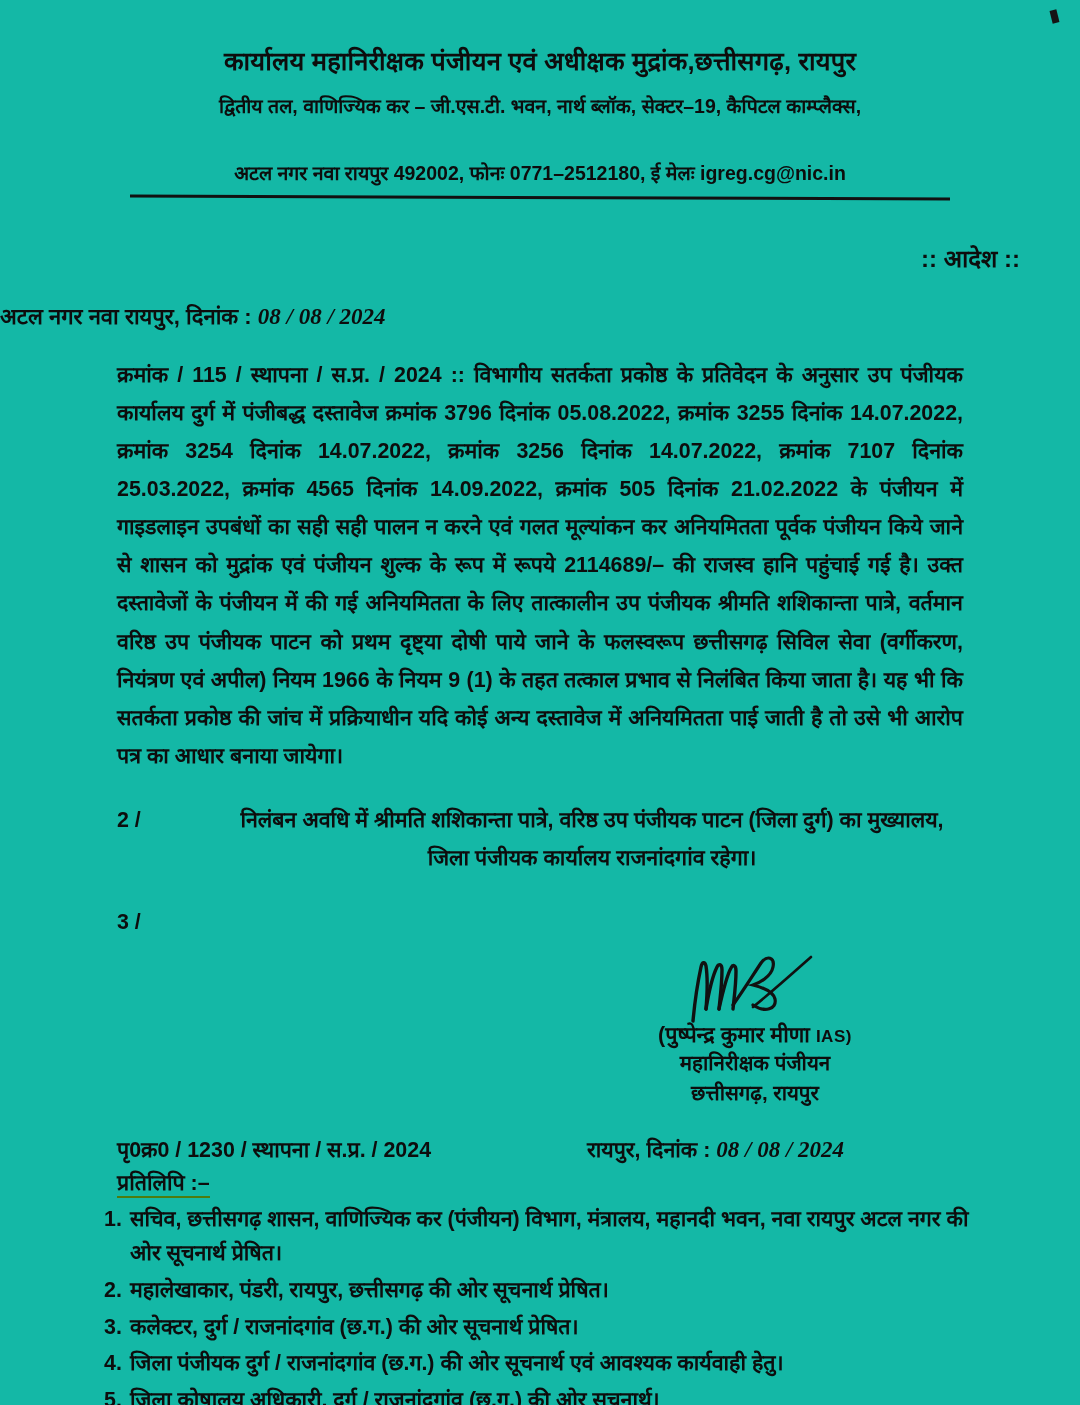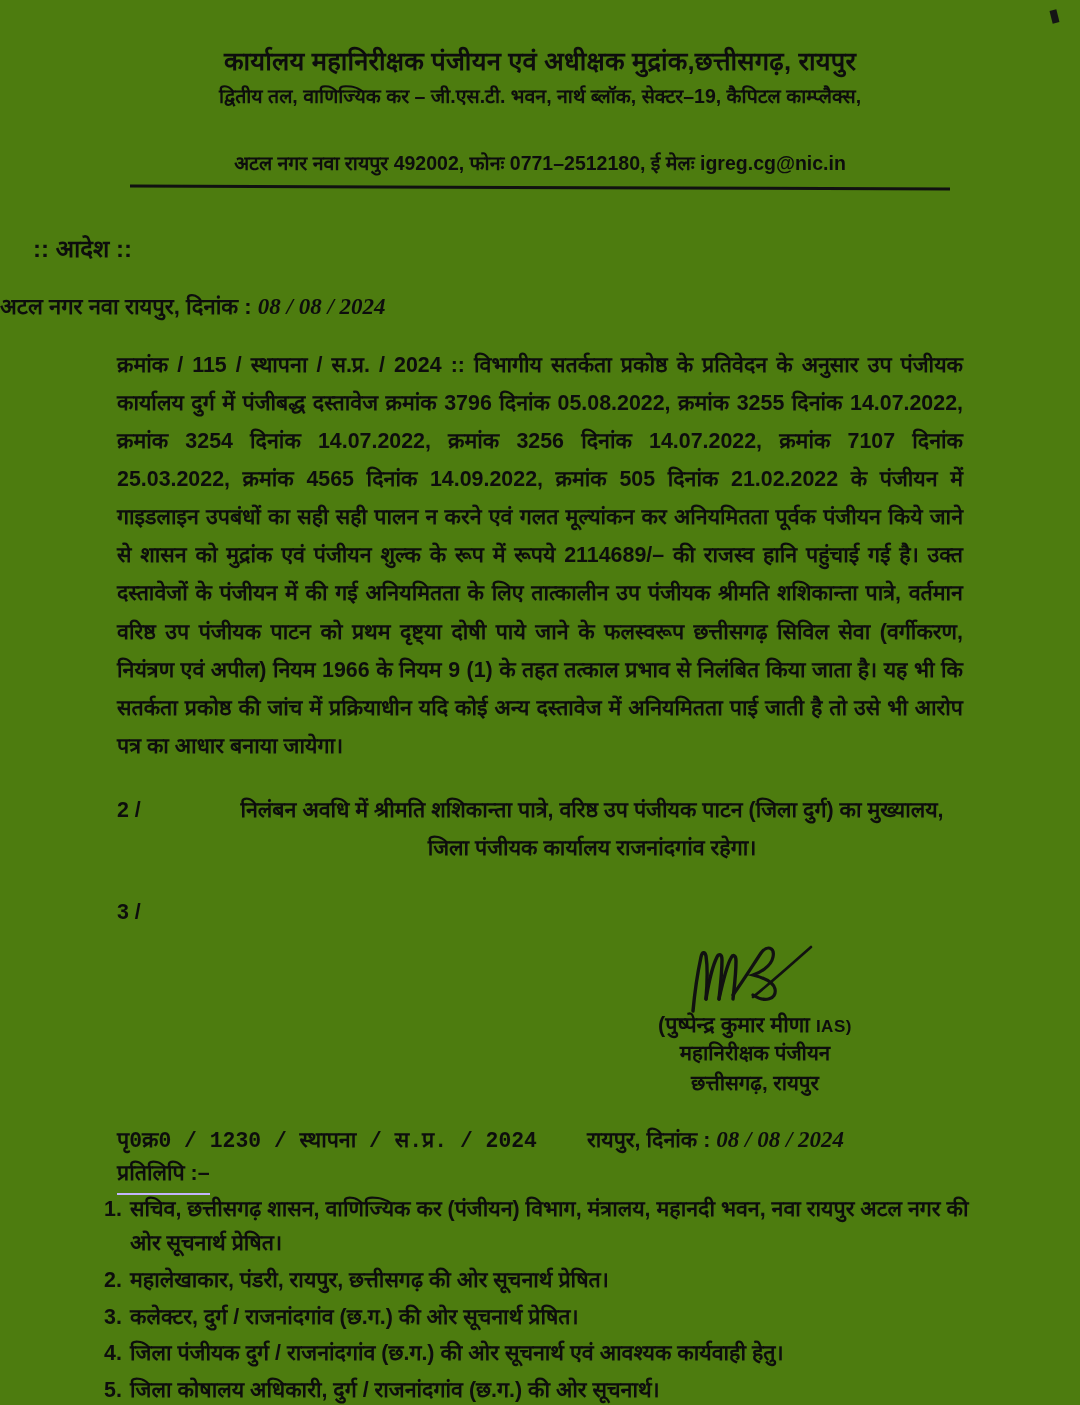--- a/index.html
+++ b/index.html
@@ -8,54 +8,54 @@
     background: #ffffff;
   }
   body {
     font-family: "Liberation Sans", "DejaVu Sans", sans-serif;
     color: #0d0d0d;
   }
   .page {
     position: relative;
     width: 1080px;
     height: 1405px;
-    background: #4d7c0f;
+    background: #14b8a6;
     overflow: hidden;
   }
 
   
   .letterhead {
     padding-top: 44px;
     text-align: center;
   }
   .lh-line1 {
     font-size: 25.5px;
     font-weight: 700;
     letter-spacing: 0.2px;
     line-height: 1.35;
   }
   .lh-line2, .lh-line3 {
     font-size: 19.5px;
     font-weight: 600;
     line-height: 1.55;
     margin-top: 36px;
   }
-  .lh-line2 { margin-top: 3px; }
+  .lh-line2 { margin-top: 13px; }
   .header-rule {
     margin: 8px auto 0 auto;
     width: 820px;
     height: 3px;
     background: #111;
     transform: rotate(0.22deg);
   }
 
   
   .order-title {
     margin-top: 42px;
-    text-align: left;
+    text-align: right;
     font-size: 24px;
     font-weight: 700;
     padding-right: 60px;
     padding-left: 33px;
   }
   .place-date {
     margin-top: 26px;
     padding-right: 96px;
     font-size: 22px;
     font-weight: 600;
@@ -124,31 +124,31 @@
   }
 
   
   .endorse-row {
     margin: 26px auto 0 auto;
     width: 846px;
     display: flex;
     font-size: 21.4px;
     font-weight: 600;
   }
-  .endorse-left { flex: 0 0 470px; font-family: Liberation Mono, monospace; }
+  .endorse-left { flex: 0 0 470px; }
   .endorse-right { flex: 1 1 auto; }
   .copy-label {
     width: 846px;
     margin: 4px auto 0 auto;
     font-size: 21.4px;
     font-weight: 600;
   }
   .copy-label span {
-    border-bottom: 2px solid #c4b5fd;
-    padding-bottom: 8px;
+    border-bottom: 2px solid #4d7c0f;
+    padding-bottom: 1px;
   }
   .copy-list {
     width: 872px;
     margin: 6px auto 0 auto;
     font-size: 21.4px;
     line-height: 1.62;
     font-weight: 600;
   }
   .copy-item {
     display: flex;

